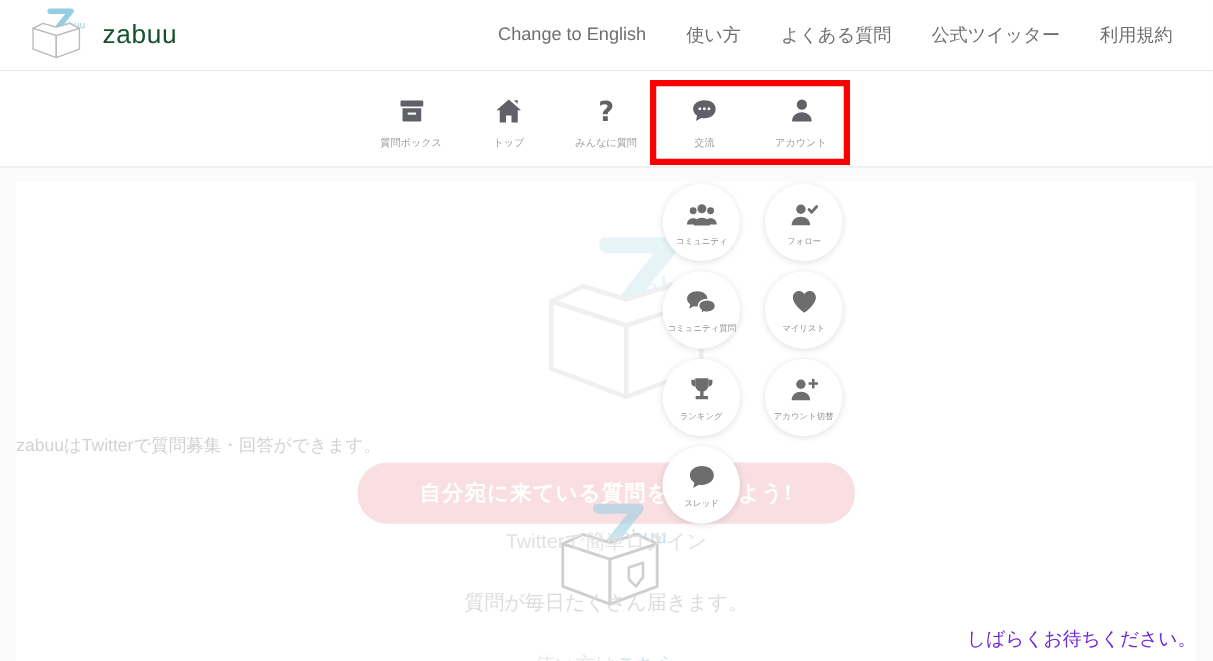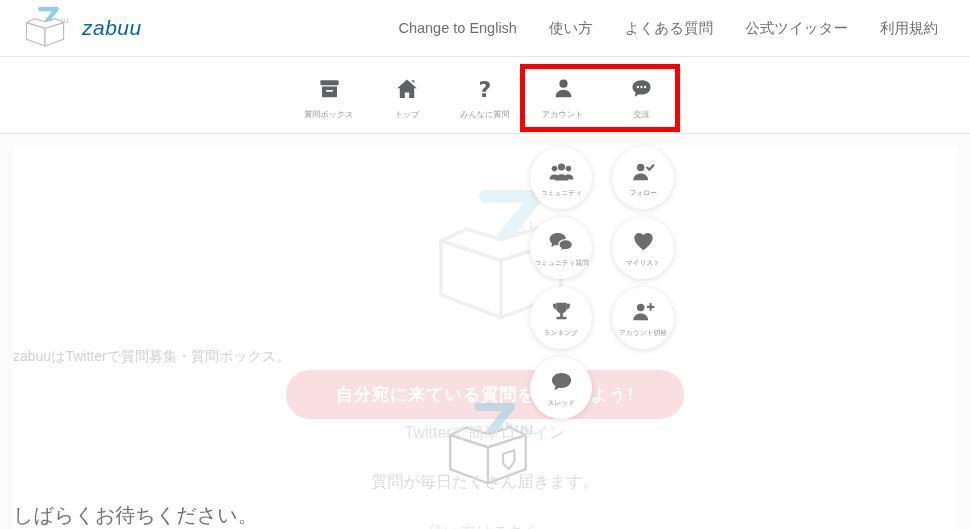--- a/index.html
+++ b/index.html
@@ -16,23 +16,22 @@
     width: 970px; height: 57px;
     background: #ffffff;
     display: flex; align-items: center;
     border-bottom: 1px solid #e8e8e8;
   }
   .brand { display: flex; align-items: center; margin-left: 20px; }
   .brand-logo { width: 50px; height: 44px; position: relative; }
   .brand-name {
     margin-left: 12px;
     font-size: 21px;
-    color: #0369a1;
+    color: #14532d;
     letter-spacing: .5px;
-    font-style: italic;
   }
   .header-nav { margin-left: auto; display: flex; align-items: center; margin-right: 16px; }
   .header-nav a {
     color: #6f6f6f; font-size: 14.5px; text-decoration: none;
     padding: 0 16px; white-space: nowrap;
   }
 
   
   .navbar {
     position: absolute; top: 57px; left: 0;
@@ -118,21 +117,21 @@
   .sub-line2 {
     position: absolute; left: 0; top: 303px; width: 944px;
     text-align: center; font-size: 16px; color: #e2e2e2;
   }
   .sub-line3 {
     position: absolute; left: 0; top: 327px; width: 944px;
     text-align: center; font-size: 16px; color: #dcdcdc;
   }
   .loading-text {
     position: absolute; left: 0; top: 357px; width: 944px;
-    text-align: left; font-size: 20px; color: #737373;
+    text-align: right; font-size: 15px; color: #6d28d9;
   }
   .howto-text {
     position: absolute; left: 0; top: 377px; width: 944px;
     text-align: center; font-size: 16px; color: #eaeaea;
   }
   .howto-text .link { color: #cfe4ef; }
 
   
   .fab-menu { position: absolute; left: 0; top: 0; width: 970px; height: 529px; pointer-events: none; z-index: 30; }
   .fab {
@@ -209,57 +208,57 @@
         <svg viewBox="0 0 24 24" width="24" height="24">
           <text x="12" y="19.5" font-size="22" font-weight="bold" text-anchor="middle" fill="#5f6166" font-family="DejaVu Sans, sans-serif">?</text>
         </svg>
       </span>
       <span class="nav-label">みんなに質問</span>
     </div>
 
     <div class="nav-item">
       <span class="nav-icon">
         <svg viewBox="0 0 24 24" width="23" height="23">
-          <circle cx="12" cy="7" r="4.3"></circle>
-          <path d="M3.8 21 c0 -4.6 3.7 -7.6 8.2 -7.6 s8.2 3 8.2 7.6 Z"></path>
-        </svg>
-      </span>
-      <span class="nav-label">アカウント</span>
-    </div>
-
-    <div class="nav-item">
-      <span class="nav-icon">
-        <svg viewBox="0 0 24 24" width="23" height="23">
           <path d="M12 3.4 C6.5 3.4 2.6 6.6 2.6 10.6 c0 2.3 1.3 4.3 3.3 5.7 l-0.9 4.3 l4.4 -2.5 c0.8 0.15 1.7 0.23 2.6 0.23 c5.5 0 9.4 -3.2 9.4 -7.7 S17.5 3.4 12 3.4 Z"></path>
           <circle cx="8.2" cy="10.5" r="1.25" fill="#ffffff"></circle>
           <circle cx="12" cy="10.5" r="1.25" fill="#ffffff"></circle>
           <circle cx="15.8" cy="10.5" r="1.25" fill="#ffffff"></circle>
         </svg>
       </span>
       <span class="nav-label">交流</span>
+    </div>
+
+    <div class="nav-item">
+      <span class="nav-icon">
+        <svg viewBox="0 0 24 24" width="23" height="23">
+          <circle cx="12" cy="7" r="4.3"></circle>
+          <path d="M3.8 21 c0 -4.6 3.7 -7.6 8.2 -7.6 s8.2 3 8.2 7.6 Z"></path>
+        </svg>
+      </span>
+      <span class="nav-label">アカウント</span>
     </div>
 
   </div>
 </div>
 
 <div class="highlight-box"></div>
 
 <div class="card">
 
   <span class="watermark">
     <svg viewBox="0 0 100 90" width="160" height="135">
       <path d="M40 4 L74 4 L50 34 L74 34" fill="none" stroke="#93cfe3" stroke-width="9" stroke-linecap="round" stroke-linejoin="round"></path>
       <text x="58" y="33" font-size="16" fill="#93cfe3" font-family="DejaVu Sans, sans-serif">abuu</text>
       <path d="M10 34 L50 47 L90 34 L73 26 L50 33 L27 26 Z" fill="#ffffff" stroke="#bcbcbc" stroke-width="2.4" stroke-linejoin="round"></path>
       <path d="M10 34 L10 70 L50 85 L50 47 Z" fill="#ffffff" stroke="#bcbcbc" stroke-width="2.4" stroke-linejoin="round"></path>
       <path d="M90 34 L90 70 L50 85 L50 47 Z" fill="#ffffff" stroke="#bcbcbc" stroke-width="2.4" stroke-linejoin="round"></path>
     </svg>
   </span>
 
-  <div class="hero-line2">zabuuはTwitterで質問募集・質問ボックス。</div>
+  <div class="hero-line2">zabuuはTwitterで質問募集・回答ができます。</div>
 
   <div class="cta-wrap">
     <button class="cta-button">自分宛に来ている質問を見てみよう!</button>
   </div>
 
   <span class="sub-logo">
     <svg viewBox="0 0 100 90" width="100" height="85">
       <path d="M40 4 L74 4 L50 34 L74 34" fill="none" stroke="#93cfe3" stroke-width="9" stroke-linecap="round" stroke-linejoin="round"></path>
       <text x="58" y="33" font-size="16" fill="#93cfe3" font-family="DejaVu Sans, sans-serif">abuu</text>
       <path d="M10 34 L50 47 L90 34 L73 26 L50 33 L27 26 Z" fill="#ffffff" stroke="#a9a9a9" stroke-width="2.4" stroke-linejoin="round"></path>

